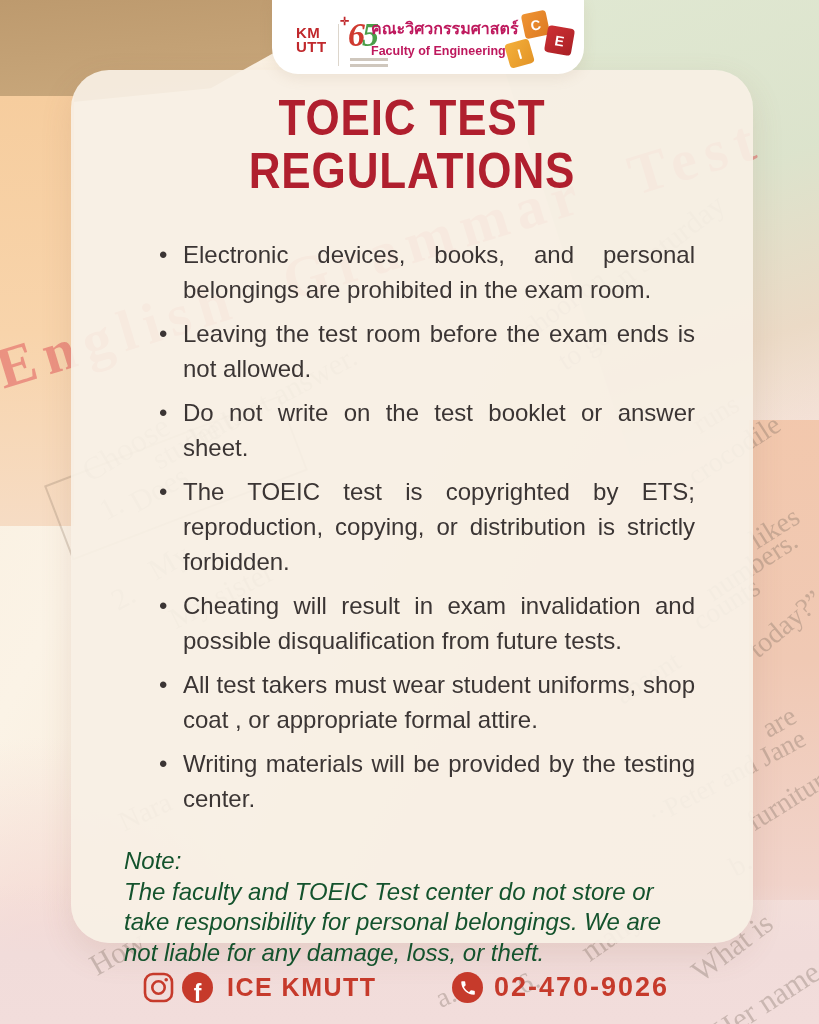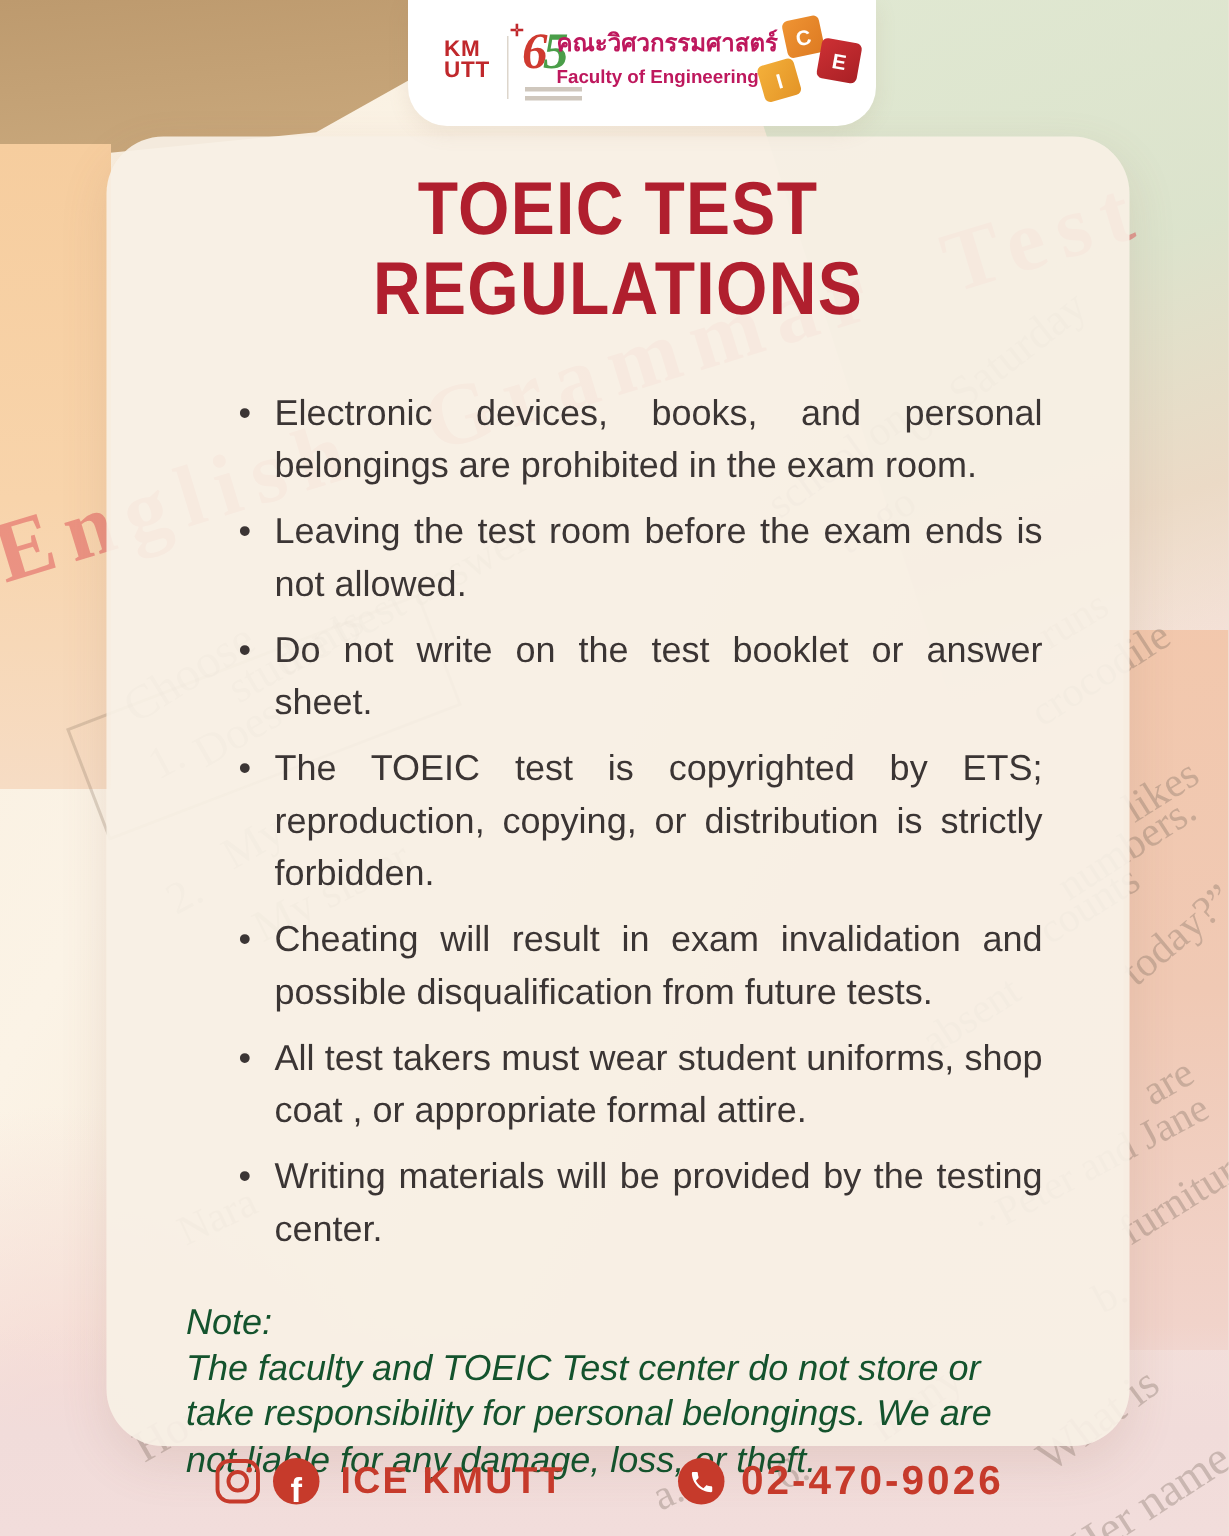--- a/index.html
+++ b/index.html
@@ -34,36 +34,36 @@
     font-family:"Liberation Serif", serif; font-weight:bold;
     font-size:58px; letter-spacing:9px; word-spacing:26px;
     color:rgba(223,85,88,.52);
   }
   .wm-box { position:absolute; left:50px; top:438px; width:252px; height:80px;
     border:2px solid rgba(150,128,110,.30); transform:rotate(-21deg); }
   .wm-frag { position:absolute; white-space:nowrap;
     font-family:"Liberation Serif", serif; color:rgba(122,106,95,.33); }
 
   
-  .card { position:absolute; left:71px; top:91px; width:682px; height:873px;
+  .card { position:absolute; left:71px; top:70px; width:682px; height:873px;
     background:rgba(247,240,229,.92); border-radius:38px;
     box-shadow:0 12px 32px rgba(150,100,80,.14); }
   .title-wrap { text-align:center; margin-top:22px; }
   .title-wrap h1 { display:inline-block; transform:scaleX(.88);
     font-size:50px; font-weight:800; letter-spacing:1px; line-height:1.05;
     color:#b01f2e; }
   .reg-list { list-style:none; margin:40px 58px 0 88px; }
   .reg-list li { position:relative; padding-left:24px; margin-bottom:9px;
     font-size:24px; line-height:1.46; color:#3b3534; text-align:justify; }
   .reg-list li::before { content:"•"; position:absolute; left:0; top:0; color:#3b3534; }
   .note { margin:30px 70px 0 53px; color:#14532d; font-style:italic;
     font-size:24px; line-height:1.27; }
 
   
-  .header-pill { position:absolute; left:272px; top:0; width:312px; height:84px;
+  .header-pill { position:absolute; left:272px; top:0; width:312px; height:74px;
     background:#ffffff; border-radius:0 0 26px 26px;
     box-shadow:0 4px 14px rgba(160,120,90,.12); }
   .kmutt-logo { position:absolute; left:24px; top:26px; color:#c0282c;
     font-weight:800; font-size:15px; line-height:.95; letter-spacing:.5px; }
   .kmutt-mark { position:absolute; left:44px; top:-10px; font-size:11px; color:#c0282c; }
   .pill-divider { position:absolute; left:66px; top:24px; width:1px; height:42px; background:#ddd6cc; }
   .logo65 { position:absolute; left:76px; top:18px; font-family:"Liberation Serif",serif;
     font-style:italic; font-weight:bold; font-size:34px; line-height:1; }
   .logo65 .six { color:#cf3a30; } .logo65 .five { color:#4a9e49; margin-left:-3px; }
   .logo65-sub { position:absolute; left:78px; top:58px; }

